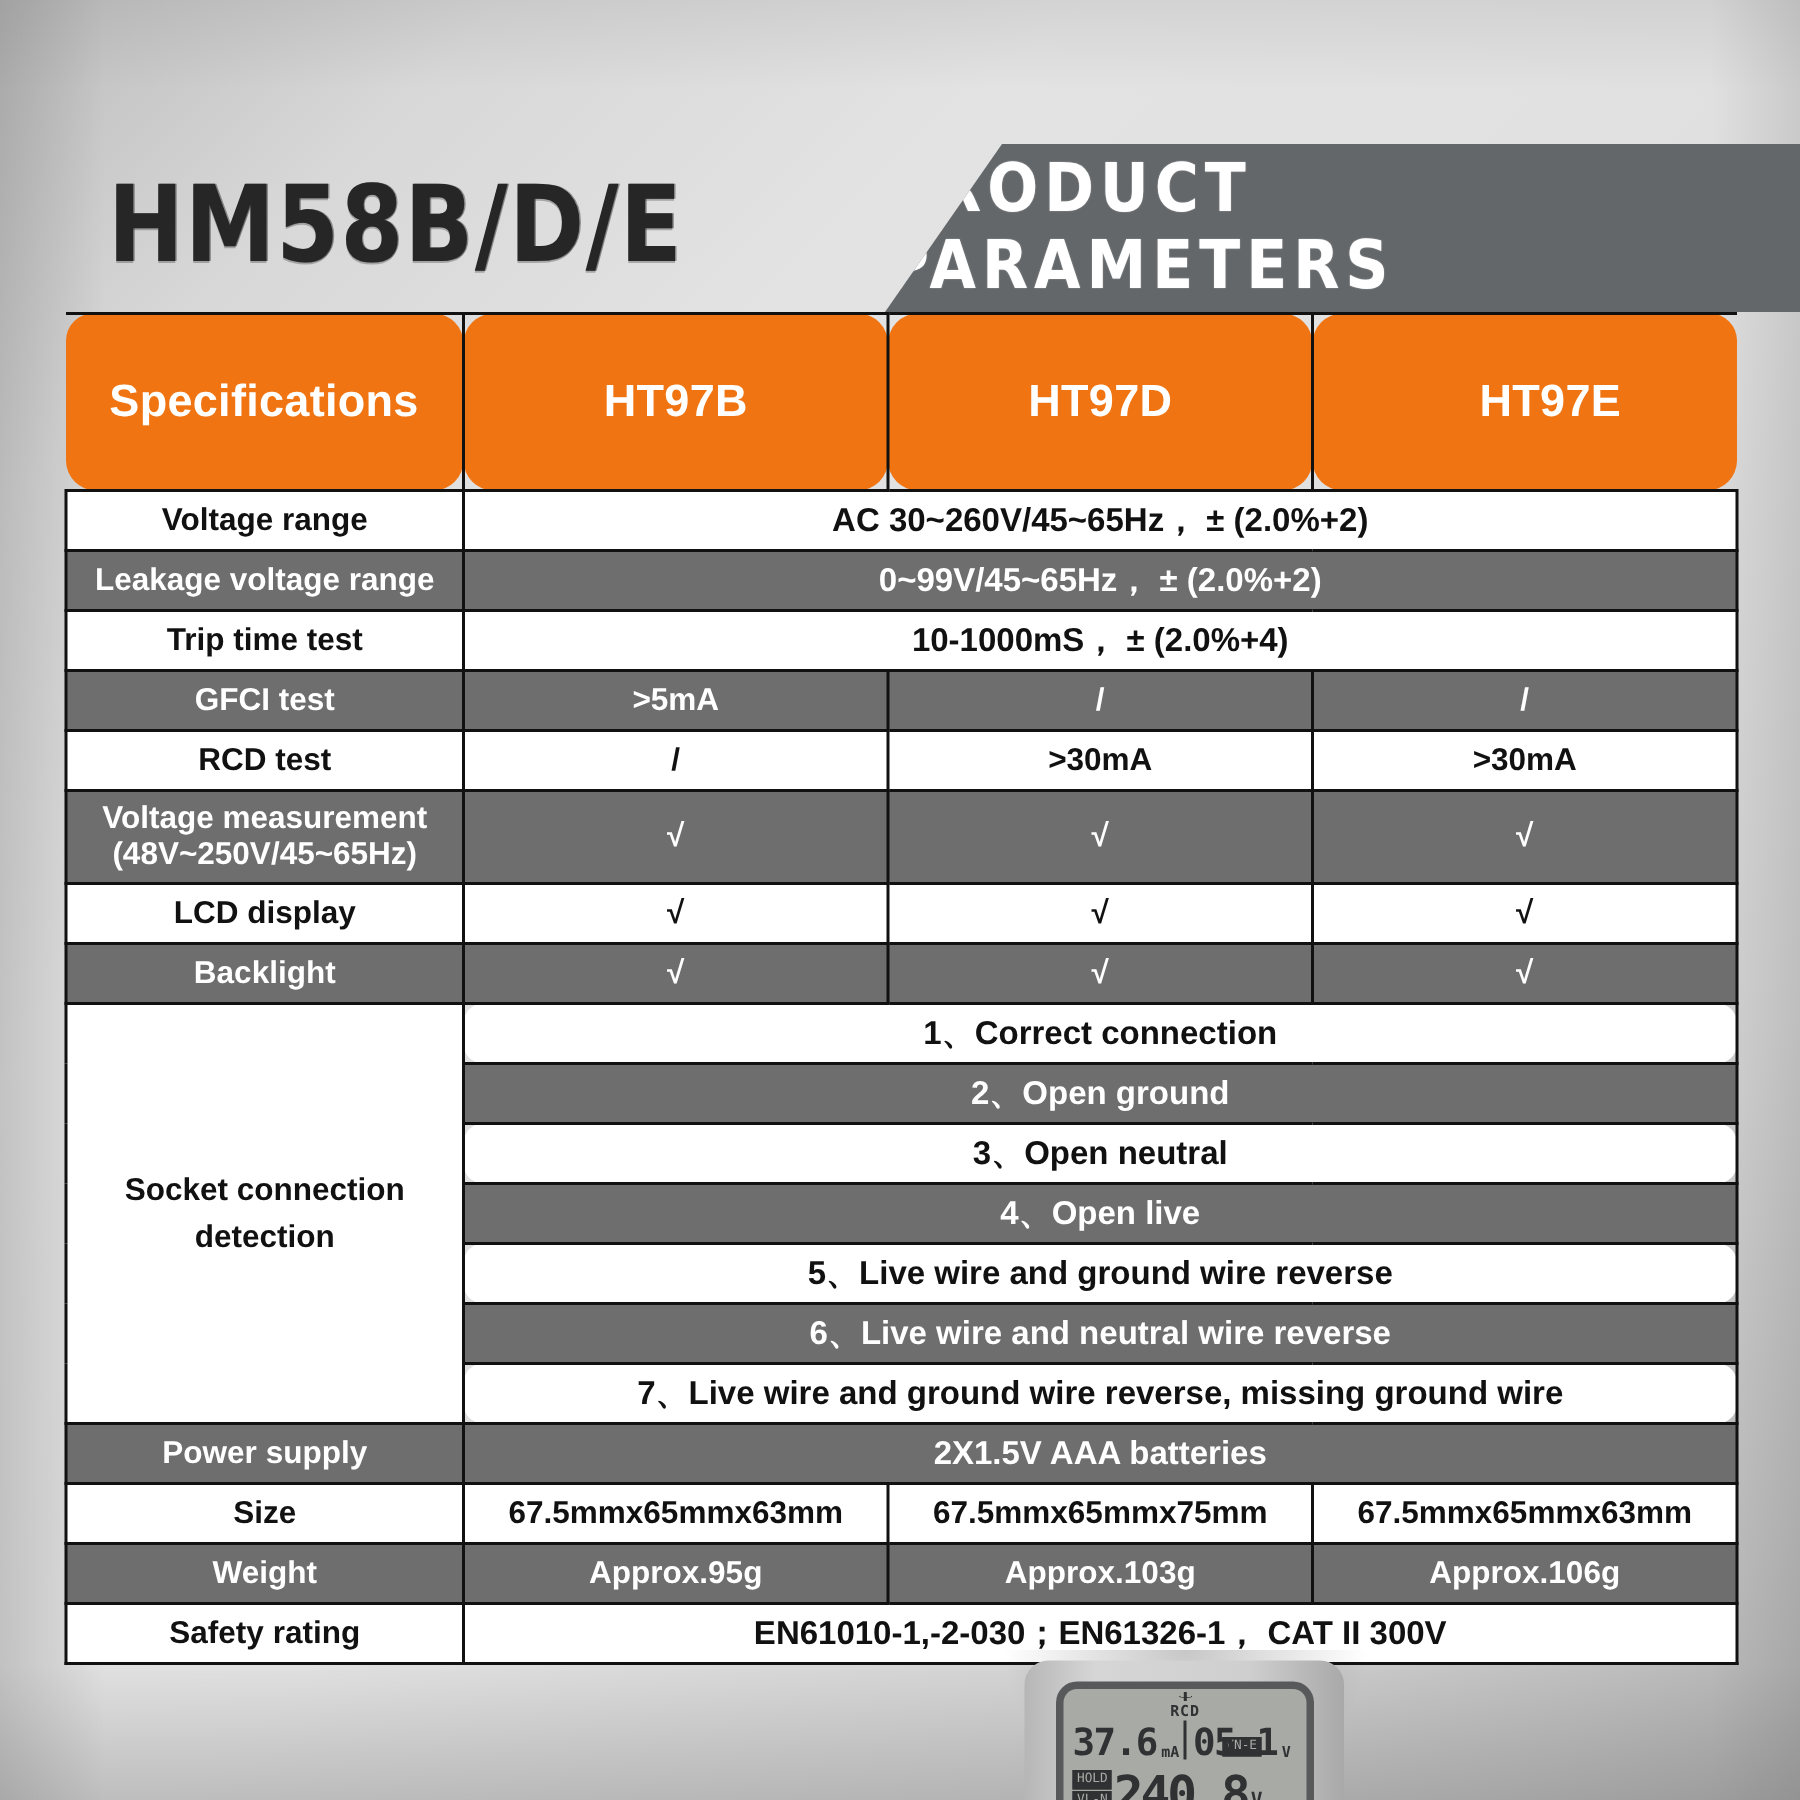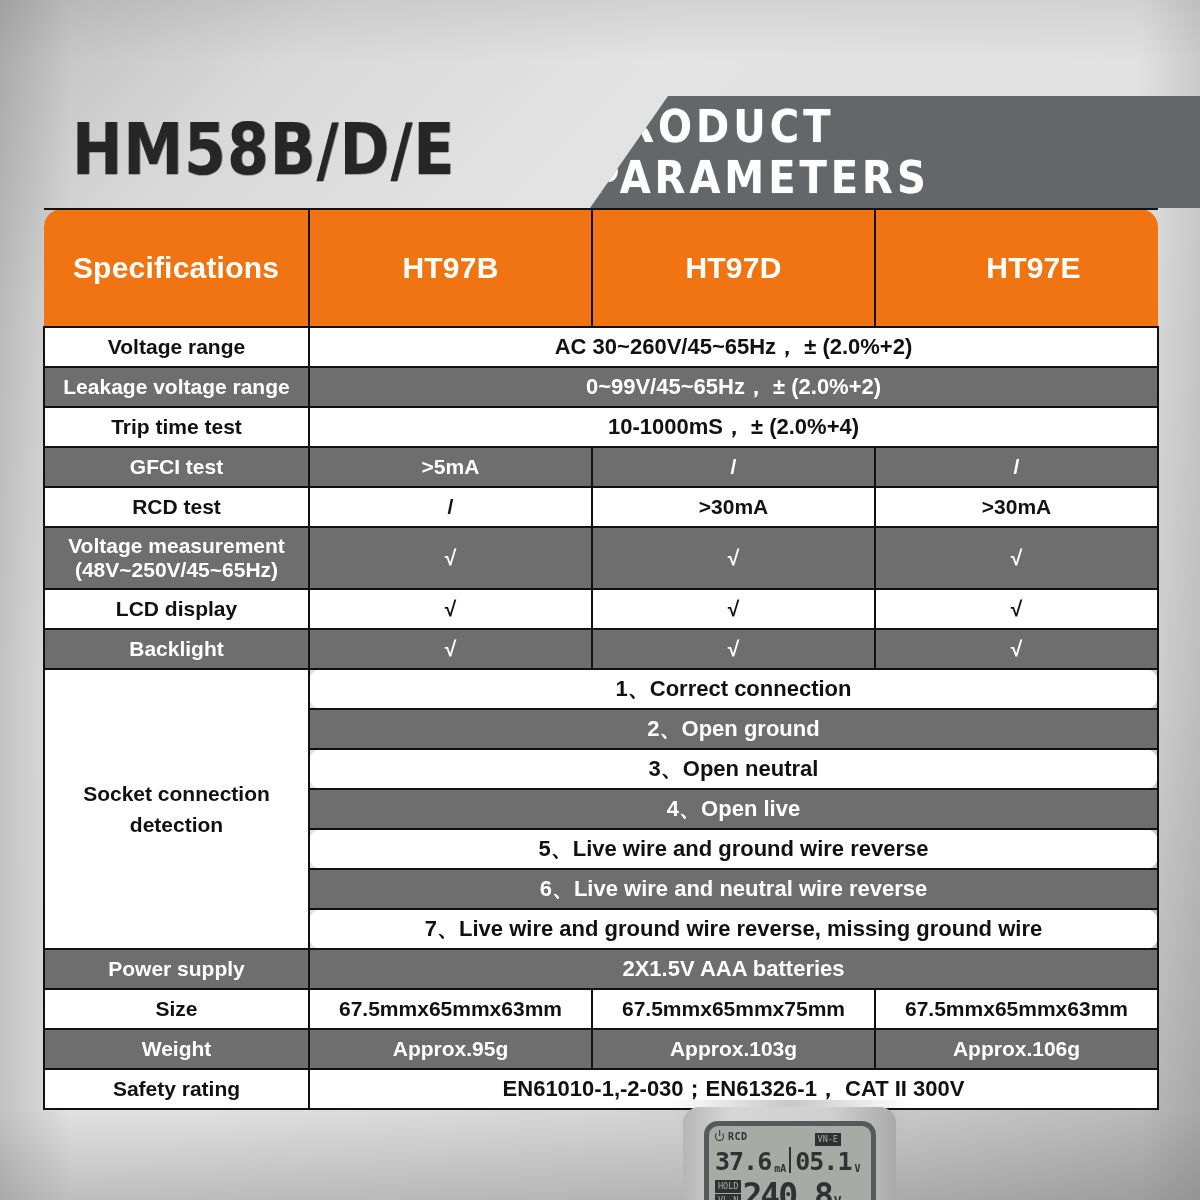--- a/index.html
+++ b/index.html
@@ -102,20 +102,21 @@
 
   
   thead th {
     background: #f07512;
     color: #ffffff;
     border-color: #111111;
     height: 118px;
     font-size: 30px;
     letter-spacing: 0.2px;
     border-top: none;
+    border-radius: 20px;
   }
   thead th.hdr-spec { border-left: none; }
   thead th.hdr-last { border-right: none; padding-left: 37px; }
 
   .hdr-corner-l { border-top-left-radius: 18px; }
   .hdr-corner-r { border-top-right-radius: 18px; }
 
   
   tr.row-white td { background: #ffffff; color: #111111; }
   tr.row-gray  td { background: #6e6e6e; color: #ffffff; }
@@ -181,20 +182,21 @@
     padding: 4px 6px;
     font-family: "DejaVu Sans Mono", monospace;
     color: #2f3133;
   }
 
   .lcd-row1 {
     display: flex;
     align-items: center;
     gap: 4px;
     height: 13px;
+    flex-direction: column;
   }
   .lcd-rcd { font-size: 10px; font-weight: bold; letter-spacing: 0.5px; }
   .power-ico {
     width: 9px; height: 9px;
     border: 1.6px solid #2f3133;
     border-radius: 50%;
     position: relative;
     border-top-color: transparent;
   }
   .power-ico::after {

